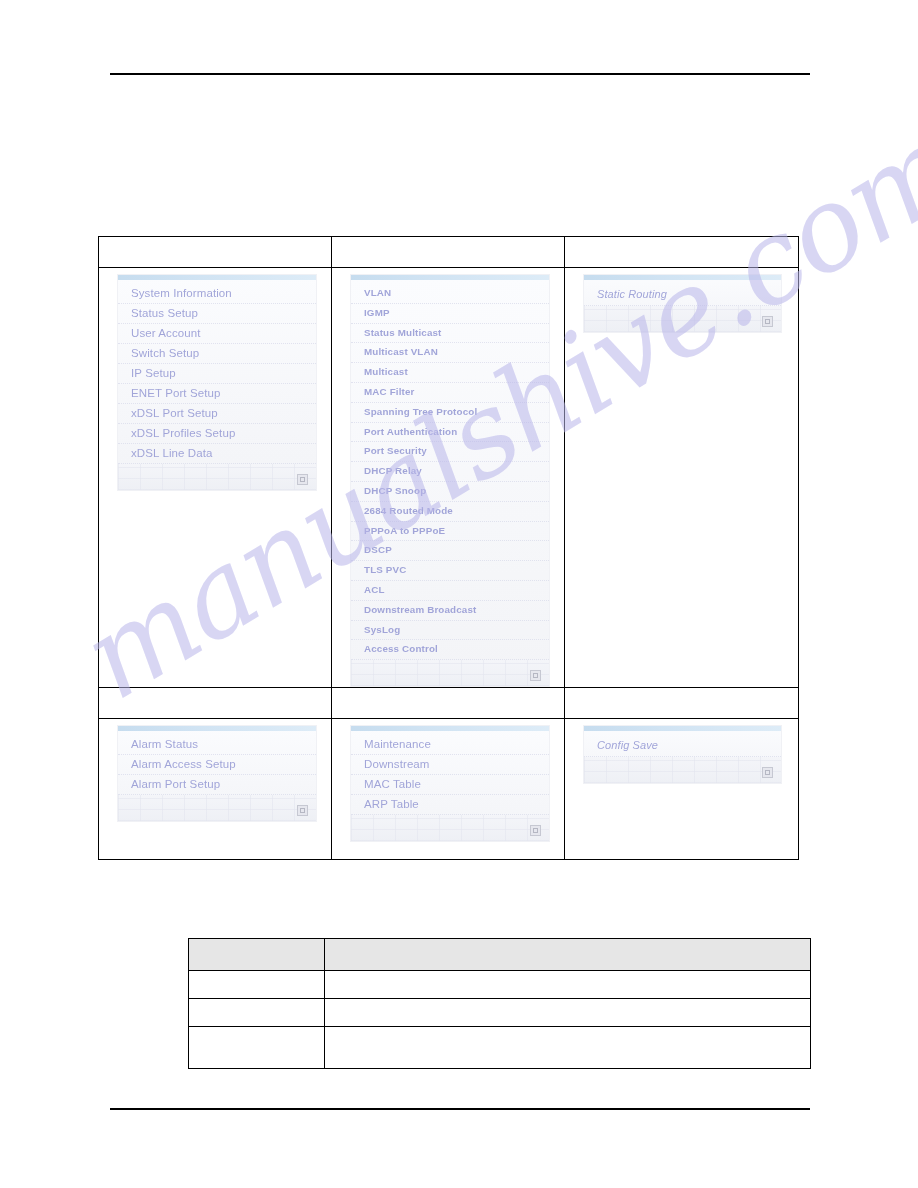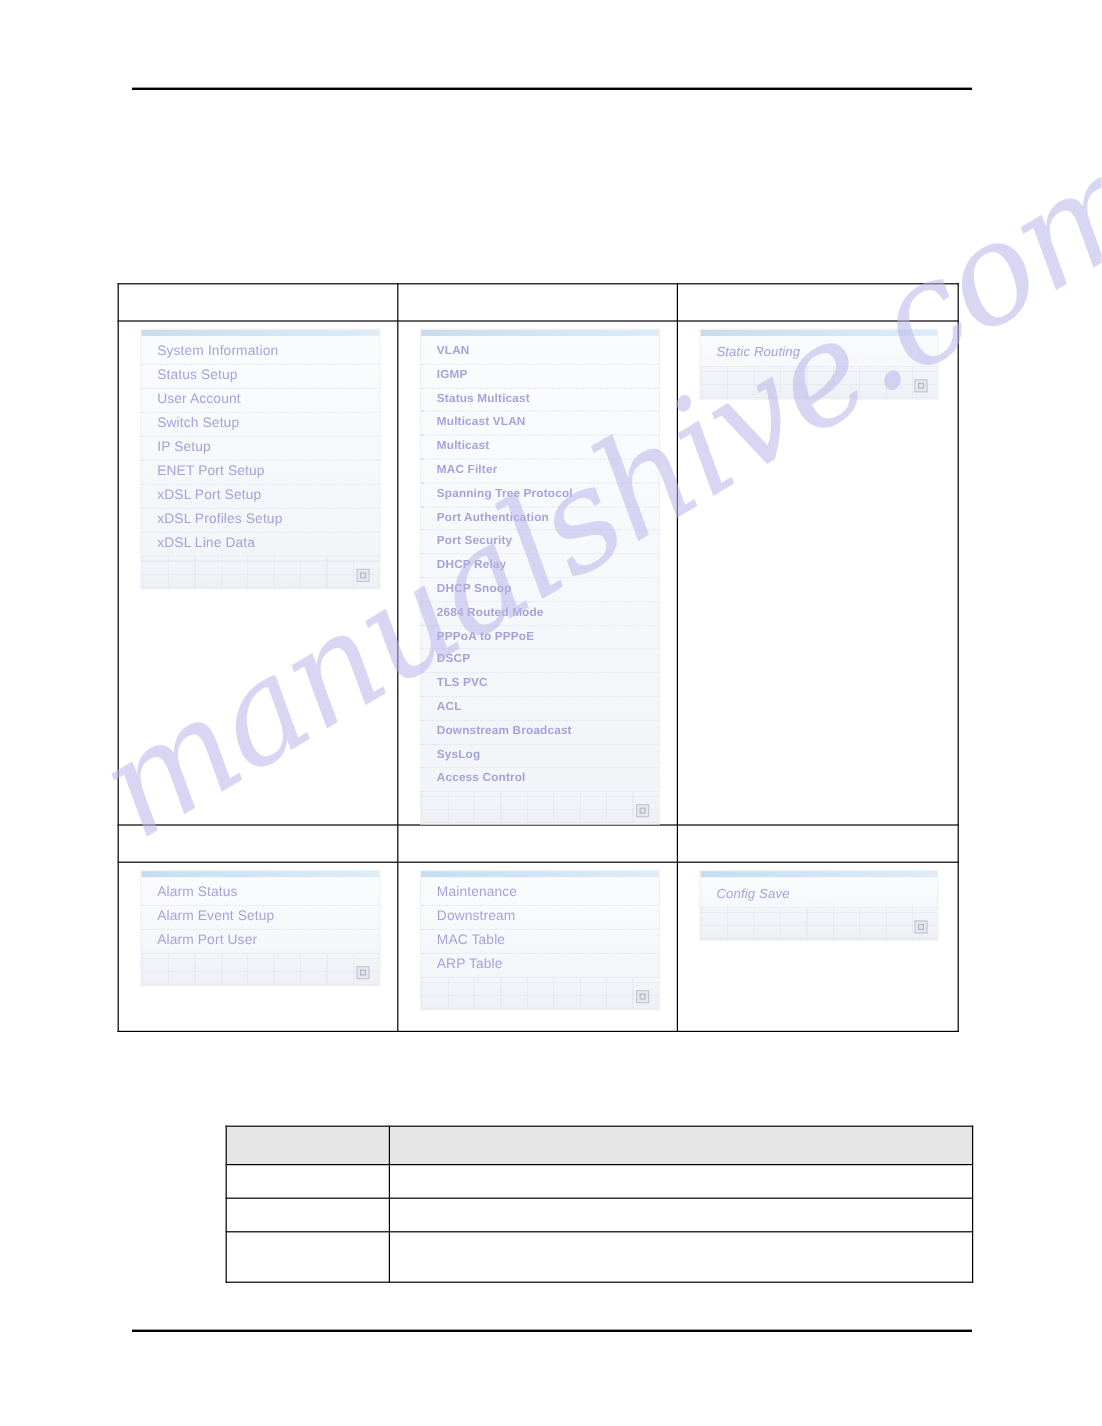--- a/index.html
+++ b/index.html
@@ -253,22 +253,22 @@
       <td class="hdr-cell"></td>
       <td class="hdr-cell"></td>
     </tr>
 
     <tr>
       <td class="body-cell-bottom">
         <div class="panel">
           <div class="panel-topbar"></div>
           <ul class="panel-list">
             <li>Alarm Status</li>
-            <li>Alarm Event Setup</li>
-            <li>Alarm Port User</li>
+            <li>Alarm Access Setup</li>
+            <li>Alarm Port Setup</li>
           </ul>
           <div class="panel-foot">
             <span class="panel-foot-icon"></span>
           </div>
         </div>
       </td>
       <td class="body-cell-bottom">
         <div class="panel">
           <div class="panel-topbar"></div>
           <ul class="panel-list">

